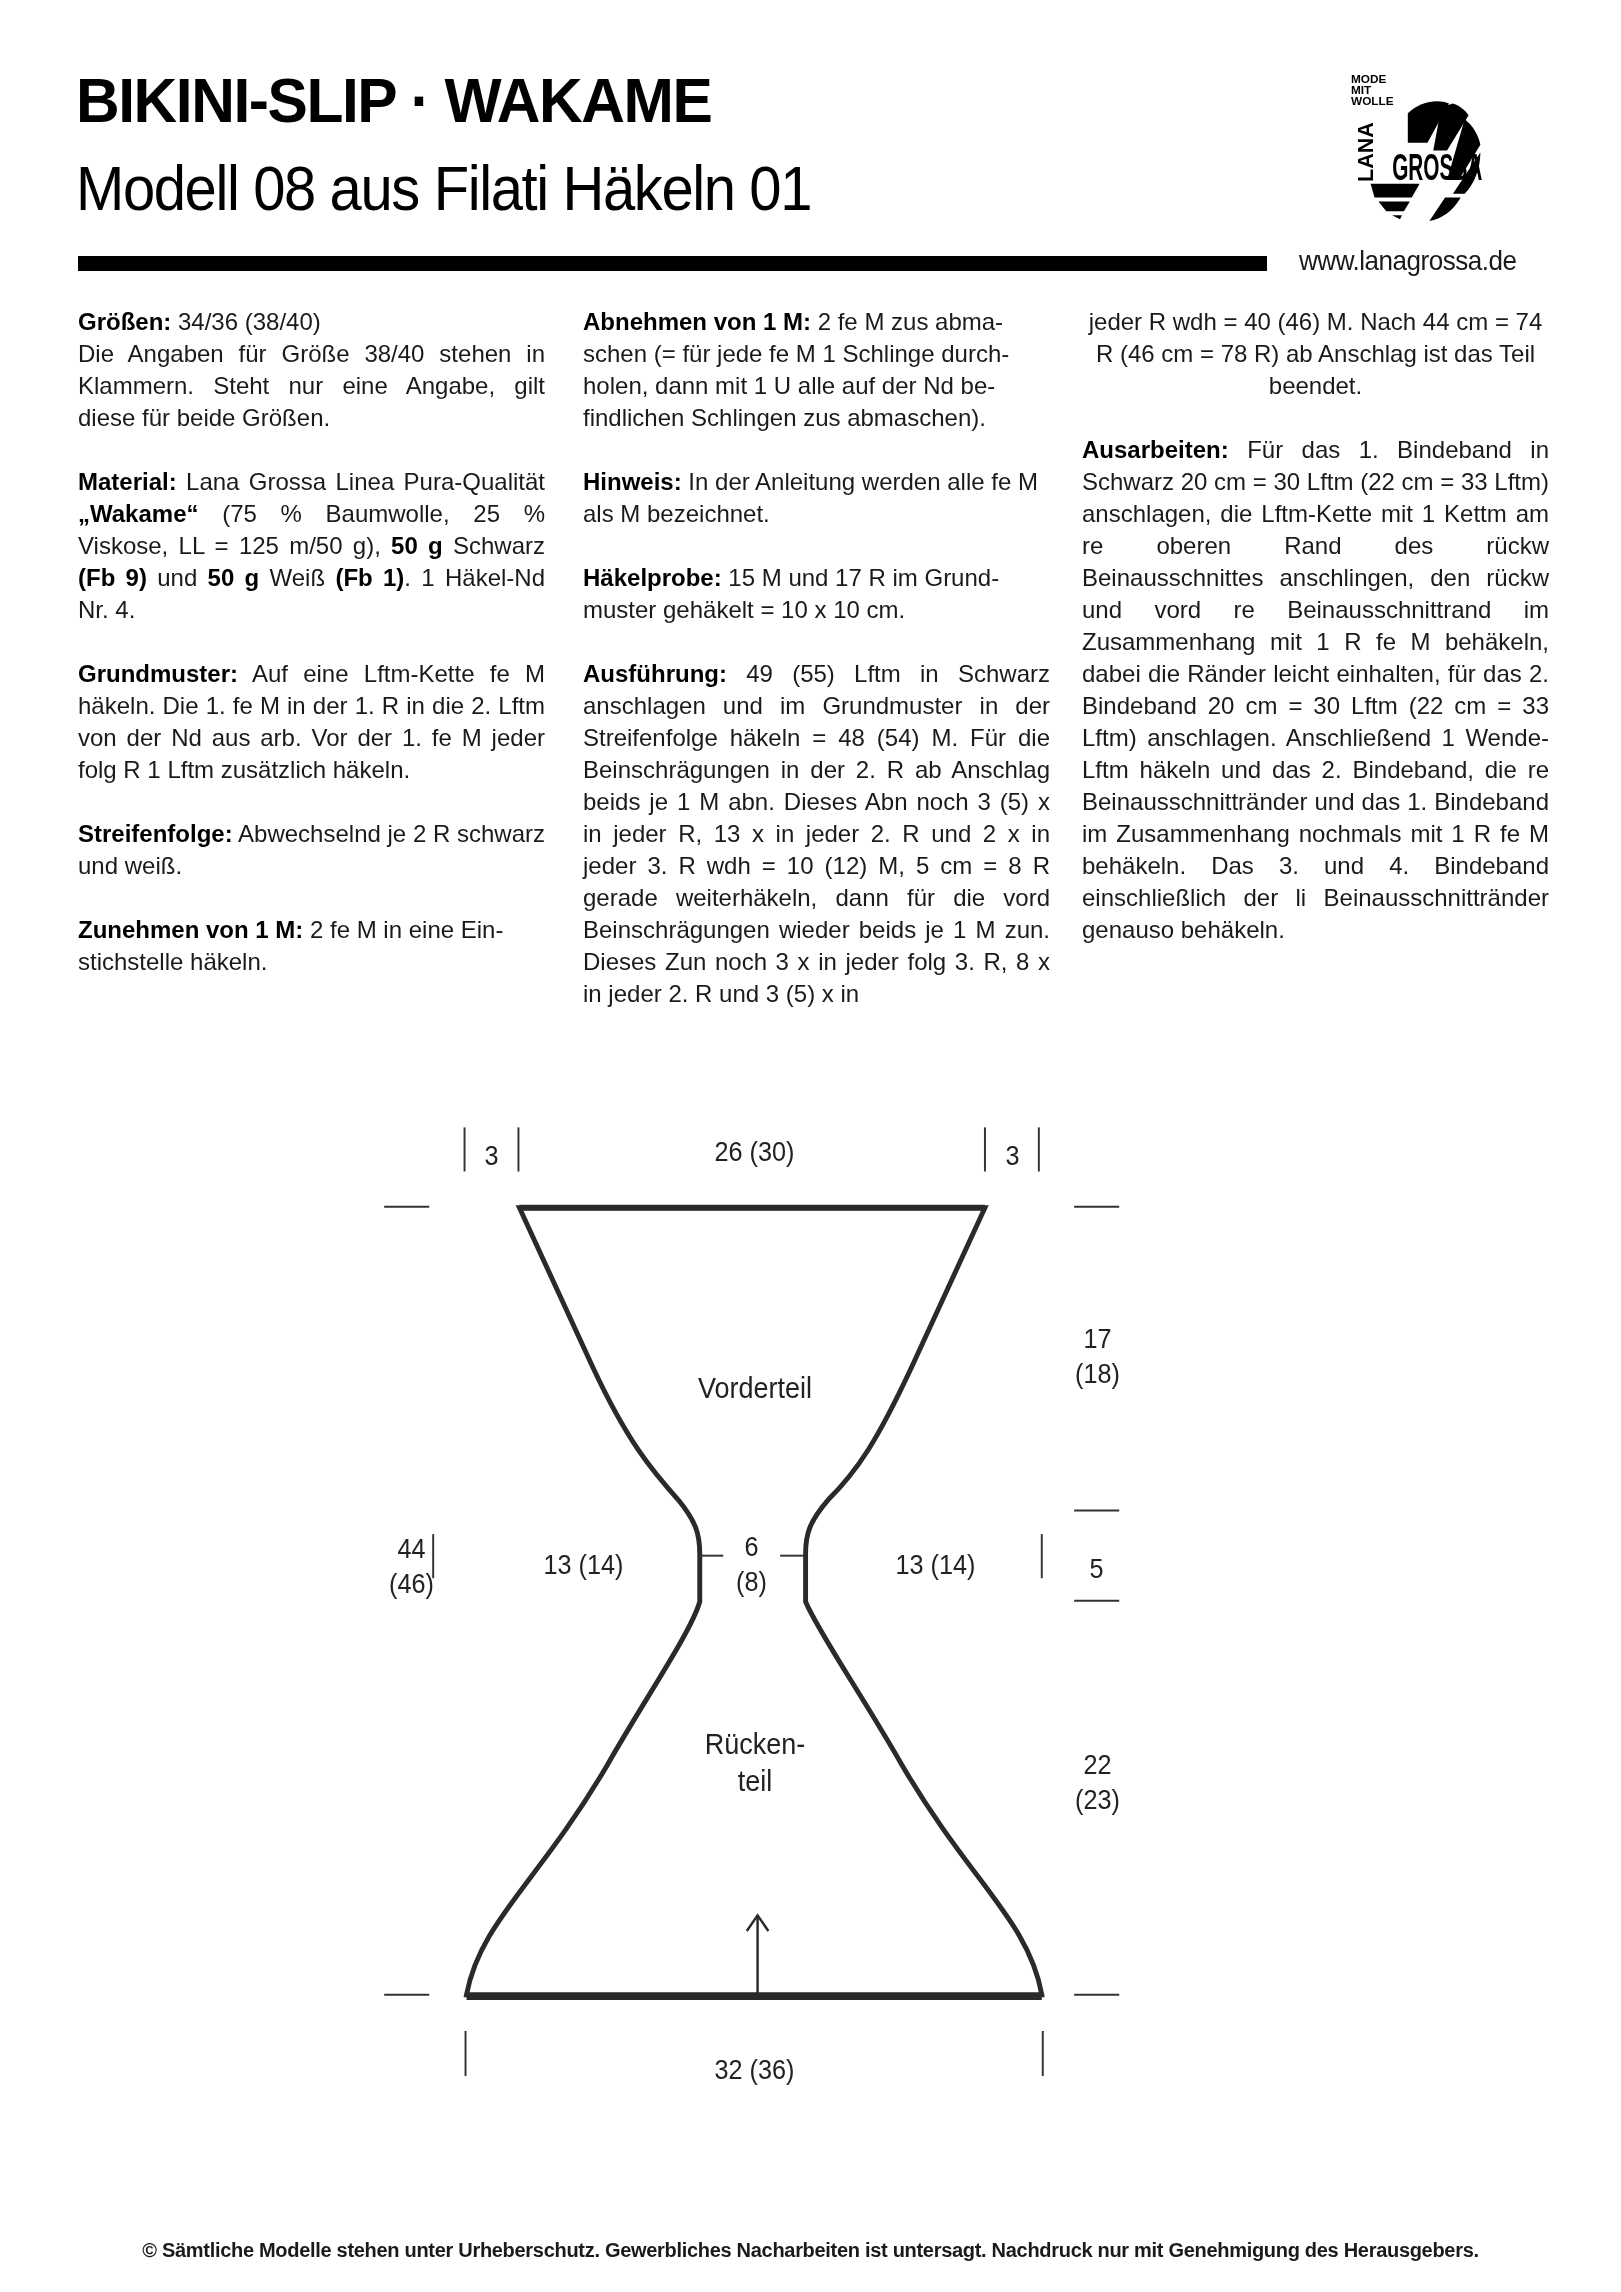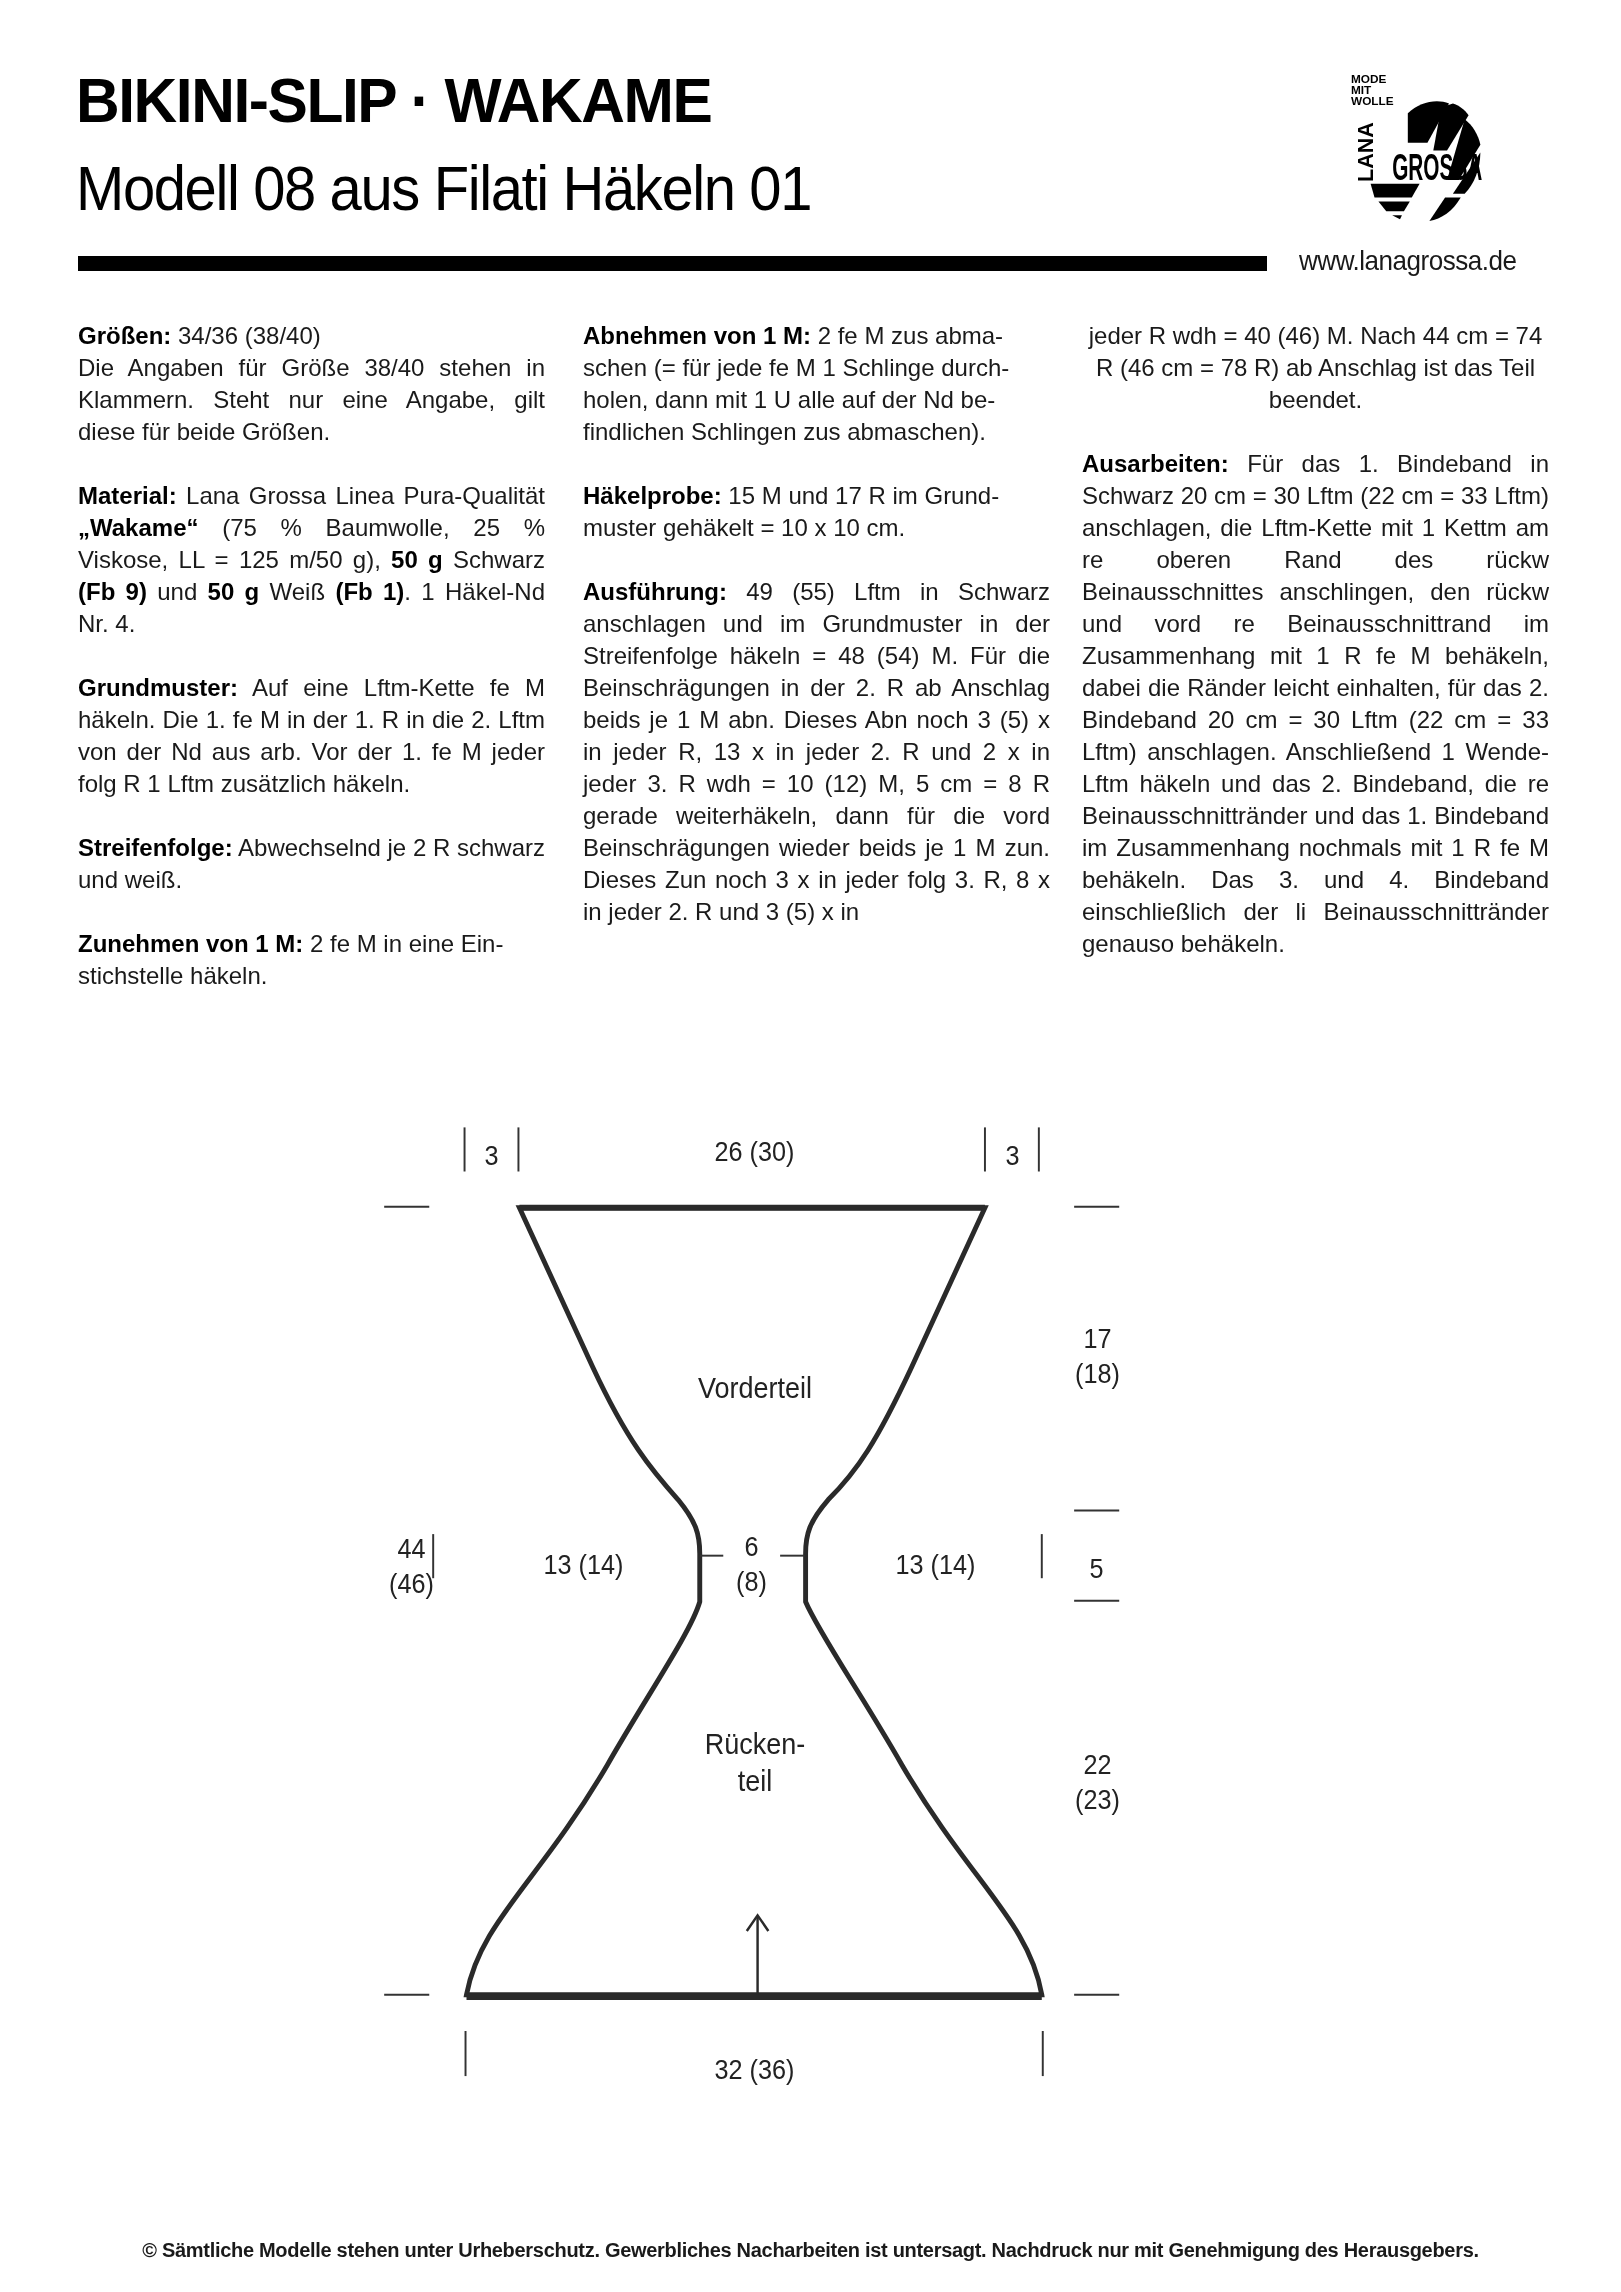--- a/index.html
+++ b/index.html
@@ -7,21 +7,21 @@
          font-family: "Liberation Sans", sans-serif; color: #1a1a1a; }
   .title { position: absolute; left: 76px; top: 69px; font-size: 63px; font-weight: bold;
            letter-spacing: -1.5px; line-height: 1; color: #000; transform: scaleX(0.96); transform-origin: left; }
   .subtitle { position: absolute; left: 76px; top: 157px; font-size: 63px; font-weight: normal;
               letter-spacing: -1.5px; line-height: 1; color: #000; transform: scaleX(0.92); transform-origin: left; }
   .rule { position: absolute; left: 78px; top: 256px; width: 1189px; height: 14.7px; background: #000; }
   .website { position: absolute; left: 1299px; top: 245px; font-size: 27.4px; color: #1a1a1a;
              letter-spacing: -0.5px; transform: scaleX(0.95); transform-origin: left; }
   .logo { position: absolute; left: 1351px; top: 74px; width: 147px; height: 157px; }
   .logo-tag { position: absolute; left: 0; top: 0; font-size: 11.8px; font-weight: bold; line-height: 10.8px; color:#000; }
-  .col { position: absolute; top: 320px; width: 467px; font-size: 24px; line-height: 32px;
+  .col { position: absolute; top: 306px; width: 467px; font-size: 24px; line-height: 32px;
          text-align: justify; hyphens: manual; color: #1a1a1a; }
   .col p { margin: 0 0 32px 0; }
   .col b { font-weight: bold; color: #000; }
   .col1 { left: 78px; }
   .col2 { left: 583px; }
   .col3 { left: 1082px; }
   .diagram { position: absolute; left: 0; top: 0; width: 1621px; height: 2293px; pointer-events: none; }
   .dlabel { position: absolute; font-size: 28px; line-height: 35px; text-align: center; color: #222;
             transform: scaleX(0.9); }
   .footer { position: absolute; left: 0; width: 1621px; top: 2239px; text-align: center; font-size: 20px;
@@ -61,20 +61,21 @@
 <div class="col col1">
   <p><b>Größen:</b><span> 34/36 (38/40)</span><br><span>Die Angaben für Größe 38/40 stehen in Klammern. Steht nur eine Angabe, gilt diese für beide Größen.</span></p>
   <p id="material-p"><b>Material:</b><span> Lana Grossa Linea Pura-Qualität </span><b>„Wakame“</b><span> (75 % Baumwolle, 25 % Viskose, LL = 125 m/50 g), </span><b>50 g</b><span> Schwarz </span><b>(Fb 9)</b><span> und </span><b>50 g</b><span> Weiß </span><b>(Fb 1)</b><span>. 1 Häkel-Nd Nr. 4.</span></p>
   <p><b>Grundmuster:</b><span> Auf eine Lftm-Kette fe M häkeln. Die 1. fe M in der 1. R in die 2. Lftm von der Nd aus arb. Vor der 1. fe M jeder folg R 1 Lftm zusätzlich häkeln.</span></p>
   <p><b>Streifenfolge:</b><span> Abwechselnd je 2 R schwarz und weiß.</span></p>
   <p style="text-align:left"><b>Zunehmen von 1 M:</b><span> 2 fe M in eine Ein­stichstelle häkeln.</span></p>
 </div>
 
 <div class="col col2">
   <p style="text-align:left"><b>Abnehmen von 1 M:</b><span> 2 fe M zus abma­schen (= für jede fe M 1 Schlinge durch­holen, dann mit 1 U alle auf der Nd be­findlichen Schlingen zus abmaschen).</span></p>
+  <p style="text-align:left"><b>Hinweis:</b><span> In der Anleitung werden alle fe M als M bezeichnet.</span></p>
   <p style="text-align:left"><b>Häkelprobe:</b><span> 15 M und 17 R im Grund­muster gehäkelt = 10 x 10 cm.</span></p>
   <p><b>Ausführung:</b><span> 49 (55) Lftm in Schwarz anschlagen und im Grundmuster in der Streifenfolge häkeln = 48 (54) M. Für die Beinschrägungen in der 2. R ab Anschlag beids je 1 M abn. Dieses Abn noch 3 (5) x in jeder R, 13 x in jeder 2. R und 2 x in jeder 3. R wdh = 10 (12) M, 5 cm = 8 R gerade weiterhäkeln, dann für die vord Beinschrägungen wieder beids je 1 M zun. Dieses Zun noch 3 x in jeder folg 3. R, 8 x in jeder 2. R und 3 (5) x in</span></p>
 </div>
 
 <div class="col col3">
   <p style="text-align:center"><span>jeder R wdh = 40 (46) M. Nach 44 cm = 74 R (46 cm = 78 R) ab Anschlag ist das Teil beendet.</span></p>
   <p><b>Ausarbeiten:</b><span> Für das 1. Bindeband in Schwarz 20 cm = 30 Lftm (22 cm = 33 Lftm) anschlagen, die Lftm-Kette mit 1 Kettm am re oberen Rand des rückw Beinausschnittes anschlingen, den rückw und vord re Beinausschnittrand im Zusammenhang mit 1 R fe M behä­keln, dabei die Ränder leicht einhalten, für das 2. Bindeband 20 cm = 30 Lftm (22 cm = 33 Lftm) anschlagen. Anschlie­ßend 1 Wende-Lftm häkeln und das 2. Bindeband, die re Beinausschnittränder und das 1. Bindeband im Zusammen­hang nochmals mit 1 R fe M behäkeln. Das 3. und 4. Bindeband einschließlich der li Beinausschnittränder genauso be­häkeln.</span></p>
 </div>
 
 <svg class="diagram" width="1621" height="2293" viewBox="0 0 1654 2339">

